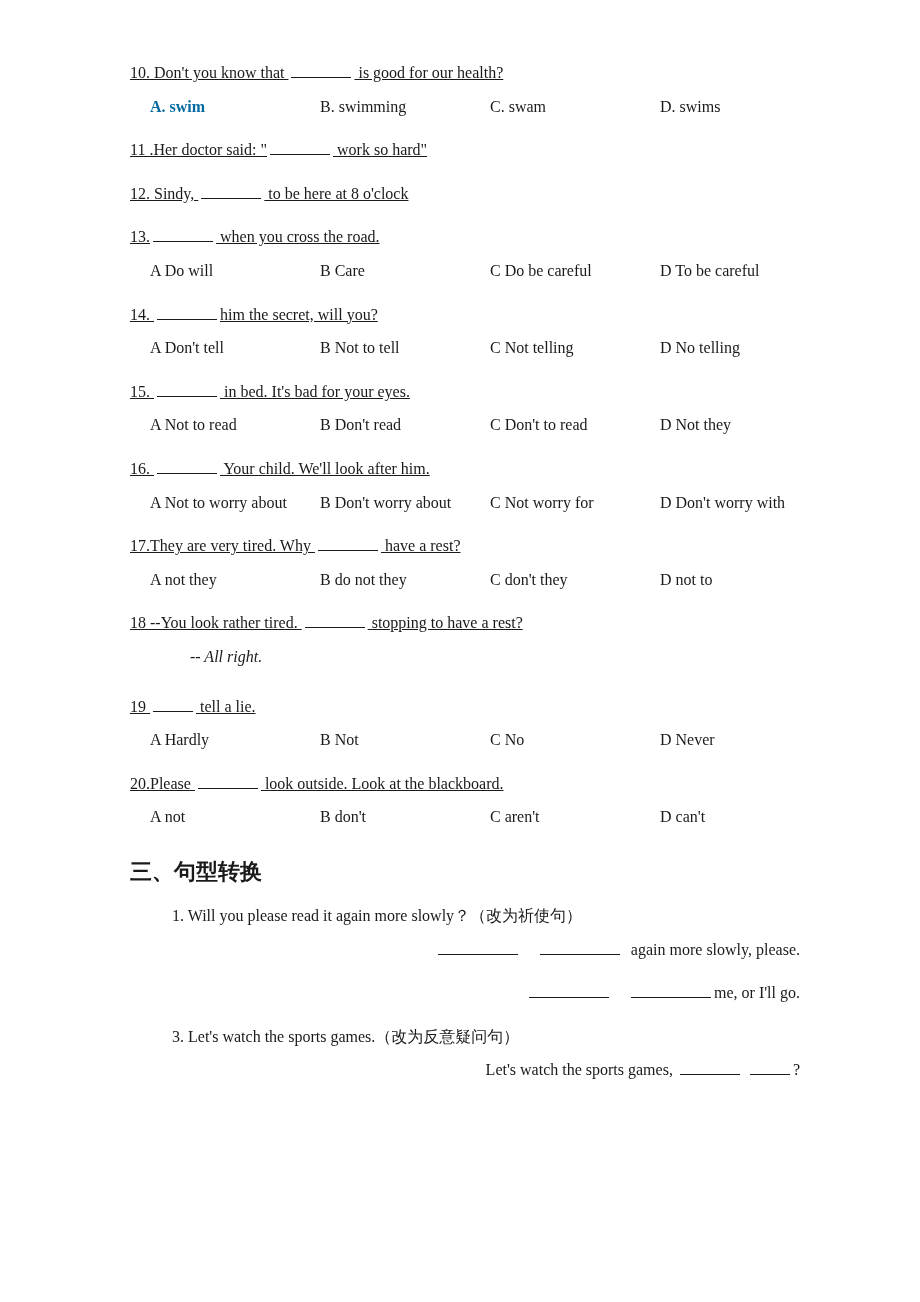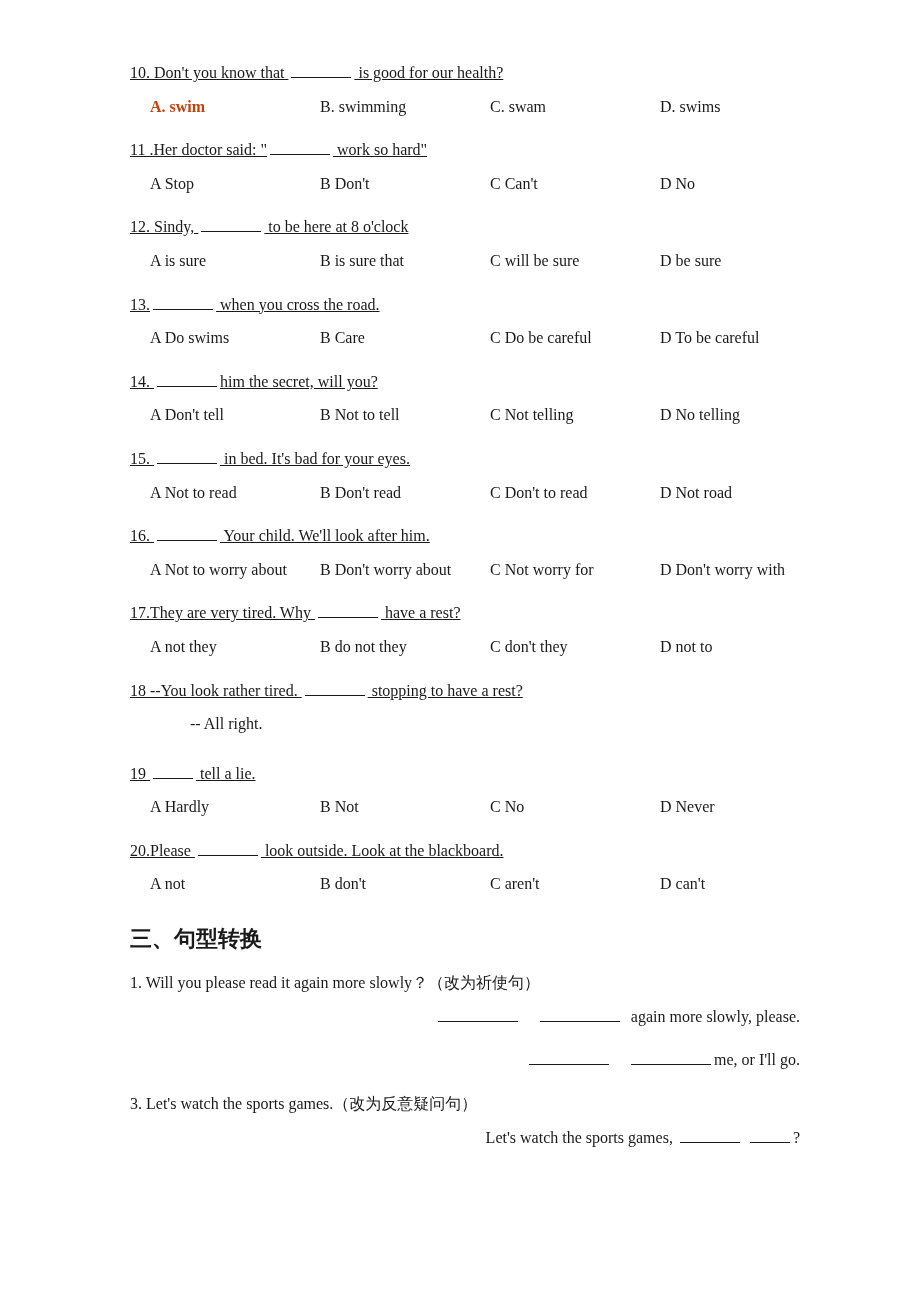--- a/index.html
+++ b/index.html
@@ -28,21 +28,21 @@
       display: flex;
       flex-wrap: wrap;
       gap: 0 30px;
       padding-left: 20px;
       margin-bottom: 4px;
     }
     .option {
       min-width: 140px;
     }
     .option-red {
-      color: #c2410c;
+      color: #0369a1;
       font-weight: bold;
     }
     .blank {
       display: inline-block;
       border-bottom: 1px solid #1a1a1a;
       min-width: 60px;
       margin: 0 3px;
     }
     .blank-sm {
       min-width: 40px;
@@ -50,70 +50,60 @@
     .blank-lg {
       min-width: 80px;
     }
     .section-header {
       font-weight: bold;
       font-size: 22px;
       margin: 24px 0 14px 0;
     }
     .fill-block {
       margin-bottom: 18px;
+      margin-left: 42px;
     }
     .fill-text {
       margin-bottom: 8px;
     }
     .fill-answer-row {
       padding-left: 20px;
       margin-top: 6px;
       text-align: right;
     }
     .dialog-indent {
       padding-left: 60px;
+      font-style: italic;
     }
   </style>
 </head>
 <body>
 
 <div class="question-block">
   <div class="question-text">10. Don't you know that <span class="blank"></span> is good for our health?</div>
   <div class="options-row">
     <span class="option option-red">A. swim</span>
     <span class="option">B. swimming</span>
     <span class="option">C. swam</span>
     <span class="option">D. swims</span>
   </div>
 </div>
 
 <div class="question-block">
   <div class="question-text">11 .Her doctor said: "<span class="blank"></span> work so hard"</div>
-  <div class="options-row">
-    <span class="option">A Stop</span>
-    <span class="option">B Don't</span>
-    <span class="option">C Can't</span>
-    <span class="option">D No</span>
-  </div>
 </div>
 
 <div class="question-block">
   <div class="question-text">12. Sindy, <span class="blank"></span> to be here at 8 o'clock</div>
-  <div class="options-row">
-    <span class="option">A is sure</span>
-    <span class="option">B is sure that</span>
-    <span class="option">C will be sure</span>
-    <span class="option">D be sure</span>
-  </div>
 </div>
 
 <div class="question-block">
   <div class="question-text">13.<span class="blank"></span> when you cross the road.</div>
   <div class="options-row">
-    <span class="option">A Do swims</span>
+    <span class="option">A Do will</span>
     <span class="option">B Care</span>
     <span class="option">C Do be careful</span>
     <span class="option">D To be careful</span>
   </div>
 </div>
 
 <div class="question-block">
   <div class="question-text">14. <span class="blank"></span>him the secret, will you?</div>
   <div class="options-row">
     <span class="option">A Don't tell</span>
@@ -122,21 +112,21 @@
     <span class="option">D No telling</span>
   </div>
 </div>
 
 <div class="question-block">
   <div class="question-text">15. <span class="blank"></span> in bed. It's bad for your eyes.</div>
   <div class="options-row">
     <span class="option">A Not to read</span>
     <span class="option">B Don't read</span>
     <span class="option">C Don't to read</span>
-    <span class="option">D Not road</span>
+    <span class="option">D Not they</span>
   </div>
 </div>
 
 <div class="question-block">
   <div class="question-text">16. <span class="blank"></span> Your child. We'll look after him.</div>
   <div class="options-row">
     <span class="option">A Not to worry about</span>
     <span class="option">B Don't worry about</span>
     <span class="option">C Not worry for</span>
     <span class="option">D Don't worry with</span>

